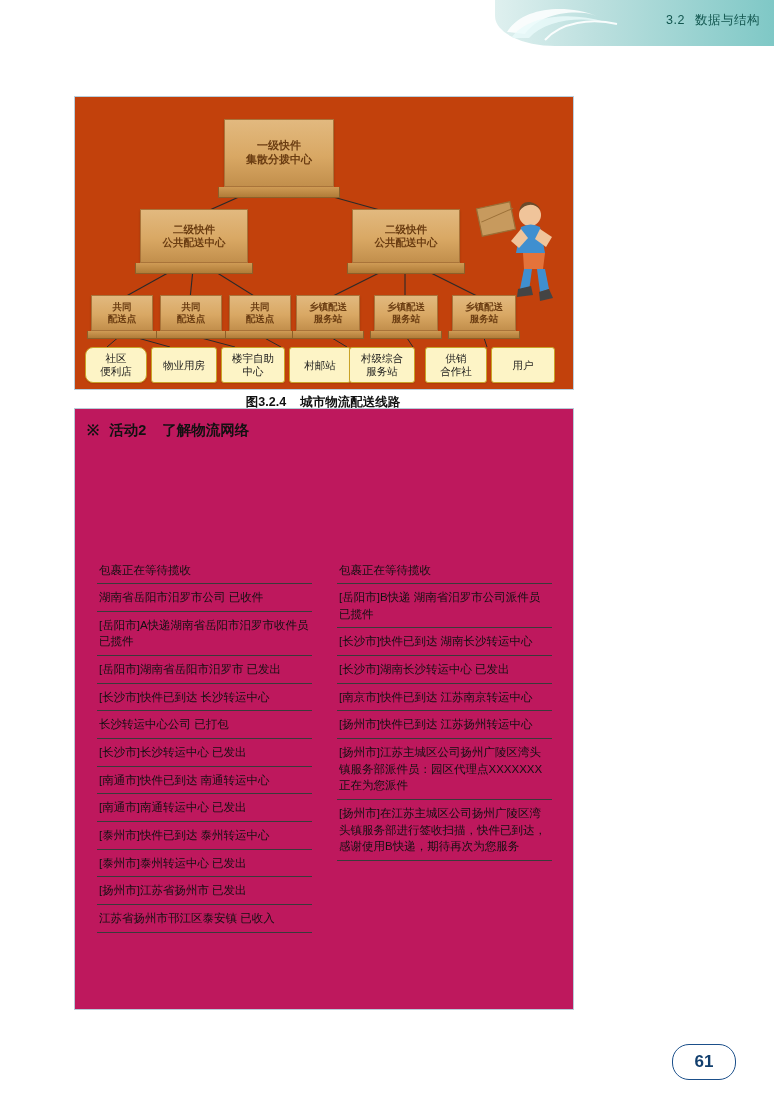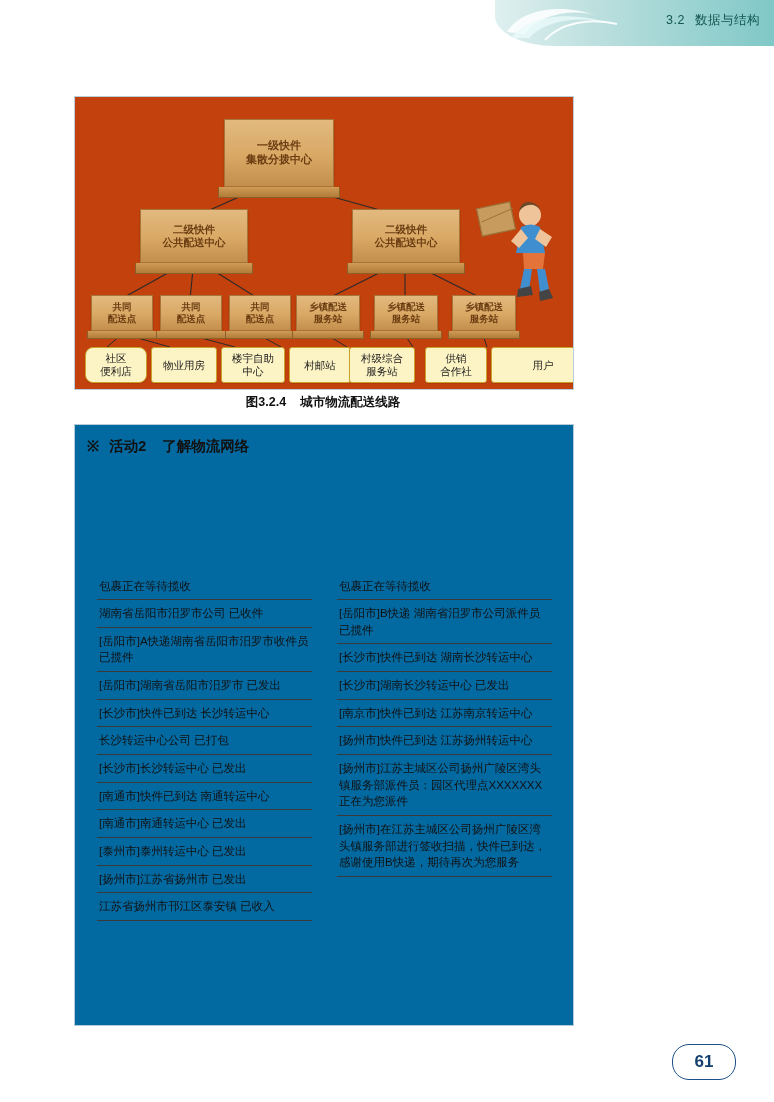--- a/index.html
+++ b/index.html
@@ -129,24 +129,24 @@
     left: 400px;
     top: 96px;
     width: 96px;
     height: 120px;
   }
 
   
   .activity-panel {
     position: absolute;
     left: 74px;
-    top: 424px;
+    top: 408px;
     width: 498px;
     height: 600px;
-    background: #0369a1;
+    background: #be185d;
     border: 1px solid #b7cbd8;
   }
   .activity-title {
     position: absolute;
     left: 12px;
     top: 10px;
     font-size: 14.5px;
     font-weight: bold;
     font-family: "Liberation Sans", sans-serif;
     color: #111;
@@ -354,21 +354,21 @@
       <div>村级综合</div>
       <div>服务站</div>
     </div>
   </div>
   <div class="ybox" style="left:350px; top:250px; width:60px; height:34px;">
     <div>
       <div>供销</div>
       <div>合作社</div>
     </div>
   </div>
-  <div class="ybox" style="left:416px; top:250px; width:62px; height:34px;padding-left:20px;">
+  <div class="ybox" style="left:416px; top:250px; width:62px; height:34px;">
     <div>用户</div>
   </div>
 </div>
 
 <div class="fig-caption">
   <span>图3.2.4</span><span class="gap"></span><span>城市物流配送线路</span>
 </div>
 
 <div class="activity-panel">
 
@@ -380,20 +380,21 @@
   <div class="log-col left">
     <div class="log-head">包裹正在等待揽收</div>
     <div class="log-item">湖南省岳阳市汨罗市公司 已收件</div>
     <div class="log-item">[岳阳市]A快递湖南省岳阳市汨罗市收件员已揽件</div>
     <div class="log-item">[岳阳市]湖南省岳阳市汨罗市 已发出</div>
     <div class="log-item">[长沙市]快件已到达 长沙转运中心</div>
     <div class="log-item">长沙转运中心公司 已打包</div>
     <div class="log-item">[长沙市]长沙转运中心 已发出</div>
     <div class="log-item">[南通市]快件已到达 南通转运中心</div>
     <div class="log-item">[南通市]南通转运中心 已发出</div>
+    <div class="log-item">[泰州市]快件已到达 泰州转运中心</div>
     <div class="log-item">[泰州市]泰州转运中心 已发出</div>
     <div class="log-item">[扬州市]江苏省扬州市 已发出</div>
     <div class="log-item">江苏省扬州市邗江区泰安镇 已收入</div>
   </div>
 
   <div class="log-col right">
     <div class="log-head">包裹正在等待揽收</div>
     <div class="log-item">[岳阳市]B快递 湖南省汨罗市公司派件员 已揽件</div>
     <div class="log-item">[长沙市]快件已到达 湖南长沙转运中心</div>
     <div class="log-item">[长沙市]湖南长沙转运中心 已发出</div>

